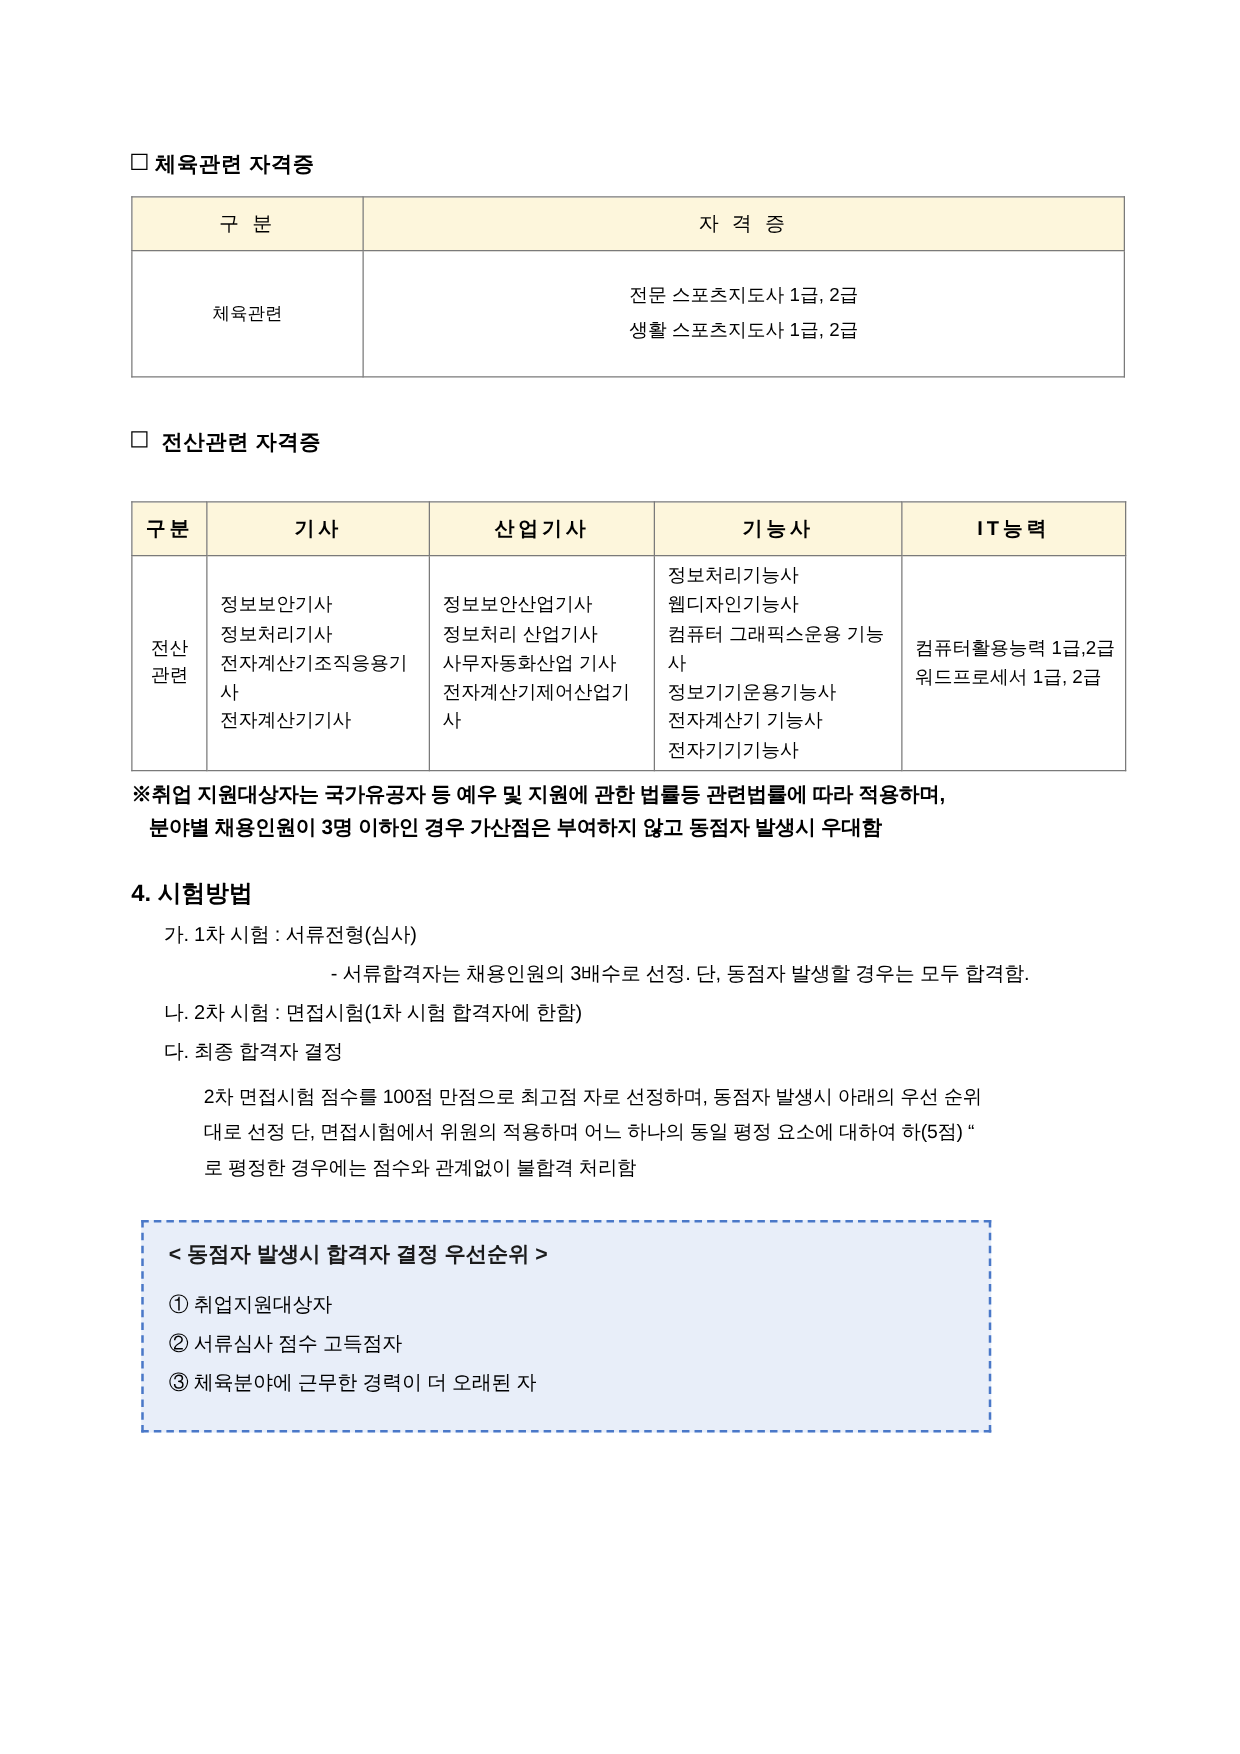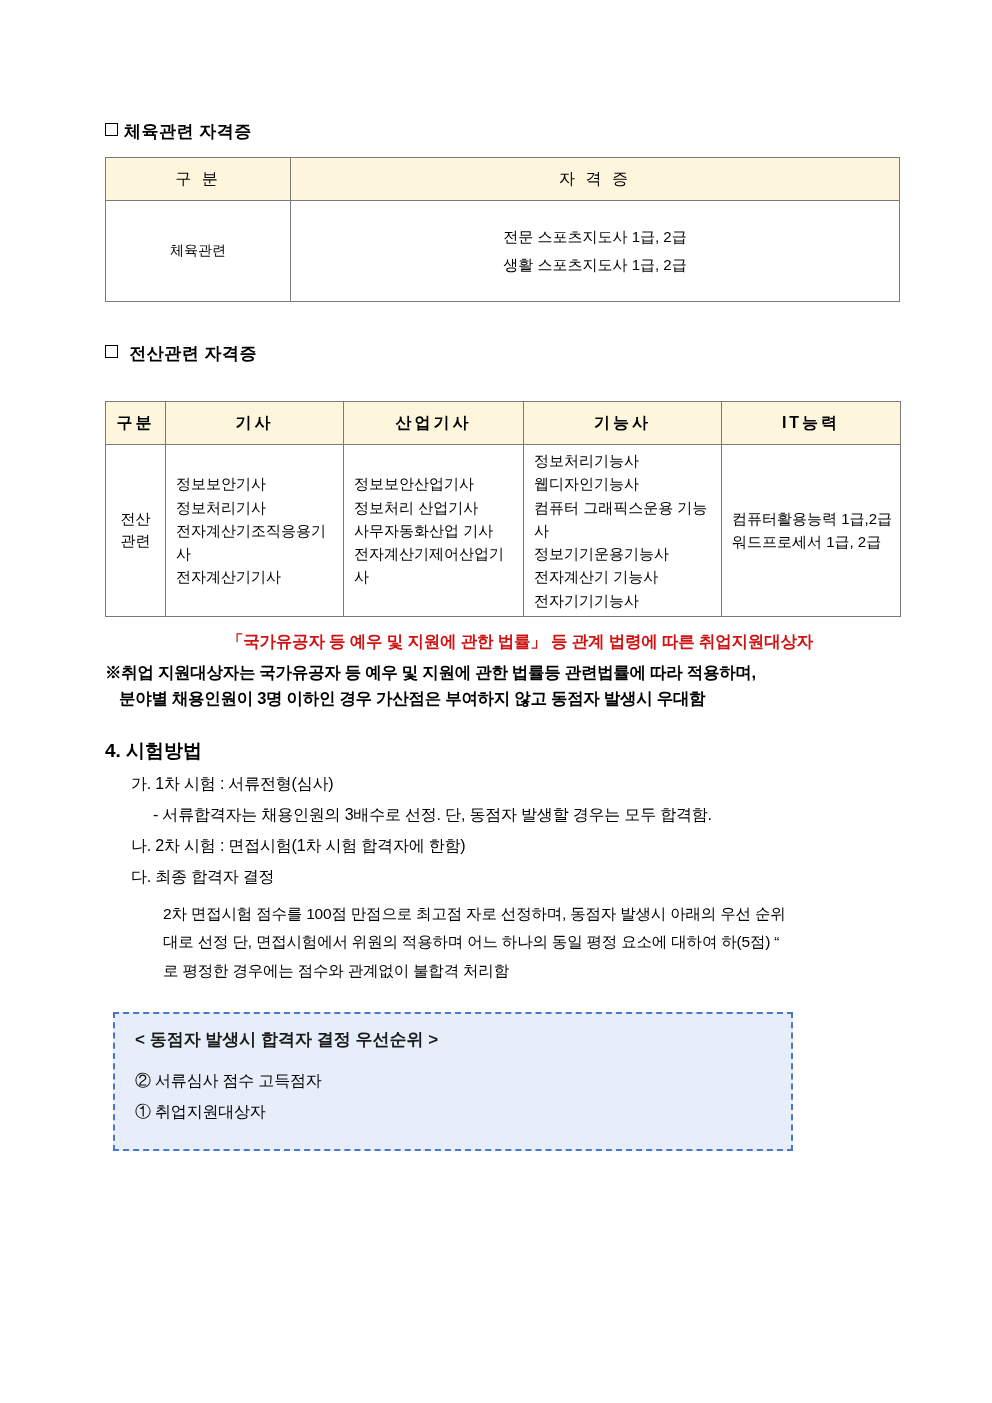--- a/index.html
+++ b/index.html
@@ -123,20 +123,21 @@
   }
   .item {
     font-size: 16px;
     margin: 10px 0 0 26px;
     letter-spacing: -0.2px;
   }
   .sub-item {
     font-size: 16px;
     margin: 10px 0 0 48px;
     letter-spacing: -0.2px;
+    text-align: center;
   }
   .para {
     font-size: 15.5px;
     margin: 12px 0 0 58px;
     line-height: 1.85;
     letter-spacing: -0.2px;
   }
 
   
   .prio-box {
@@ -237,38 +238,38 @@
           <div>전자기기기능사</div>
         </td>
         <td class="list">
           <div>컴퓨터활용능력 1급,2급</div>
           <div>워드프로세서 1급, 2급</div>
         </td>
       </tr>
     </tbody>
   </table>
 
-  <div class="red-line">「국가유공자 등 예우 및 지원에 관한 법률」 등 관계 법령에 따른 취업지원대상자</div>
   <div class="note">
     <span>※취업 지원대상자는 국가유공자 등 예우 및 지원에 관한 법률등 관련법률에 따라 적용하며,</span>
     <span class="indent">분야별 채용인원이 3명 이하인 경우 가산점은 부여하지 않고 동점자 발생시 우대함</span>
   </div>
 
   <div class="num-head">4. 시험방법</div>
 
   <div class="item">가. 1차 시험 : 서류전형(심사)</div>
   <div class="sub-item">- 서류합격자는 채용인원의 3배수로 선정. 단, 동점자 발생할 경우는 모두 합격함.</div>
   <div class="item">나. 2차 시험 : 면접시험(1차 시험 합격자에 한함)</div>
   <div class="item">다. 최종 합격자 결정</div>
 
   <div class="para">
     <div>2차 면접시험 점수를 100점 만점으로 최고점 자로 선정하며, 동점자 발생시 아래의 우선  순위</div>
     <div>대로 선정  단, 면접시험에서 위원의 적용하며 어느 하나의 동일 평정 요소에 대하여 하(5점) “</div>
     <div>로 평정한 경우에는 점수와 관계없이 불합격 처리함</div>
   </div>
 
   <div class="prio-box">
     <div class="prio-title">&lt; 동점자 발생시 합격자 결정 우선순위 &gt;</div>
+    <div class="prio-item">① 취업지원대상자</div>
     <div class="prio-item">② 서류심사 점수 고득점자</div>
-    <div class="prio-item">① 취업지원대상자</div>
+    <div class="prio-item">③ 체육분야에 근무한 경력이 더 오래된 자</div>
   </div>
 
 </div>
 
 </body></html>

